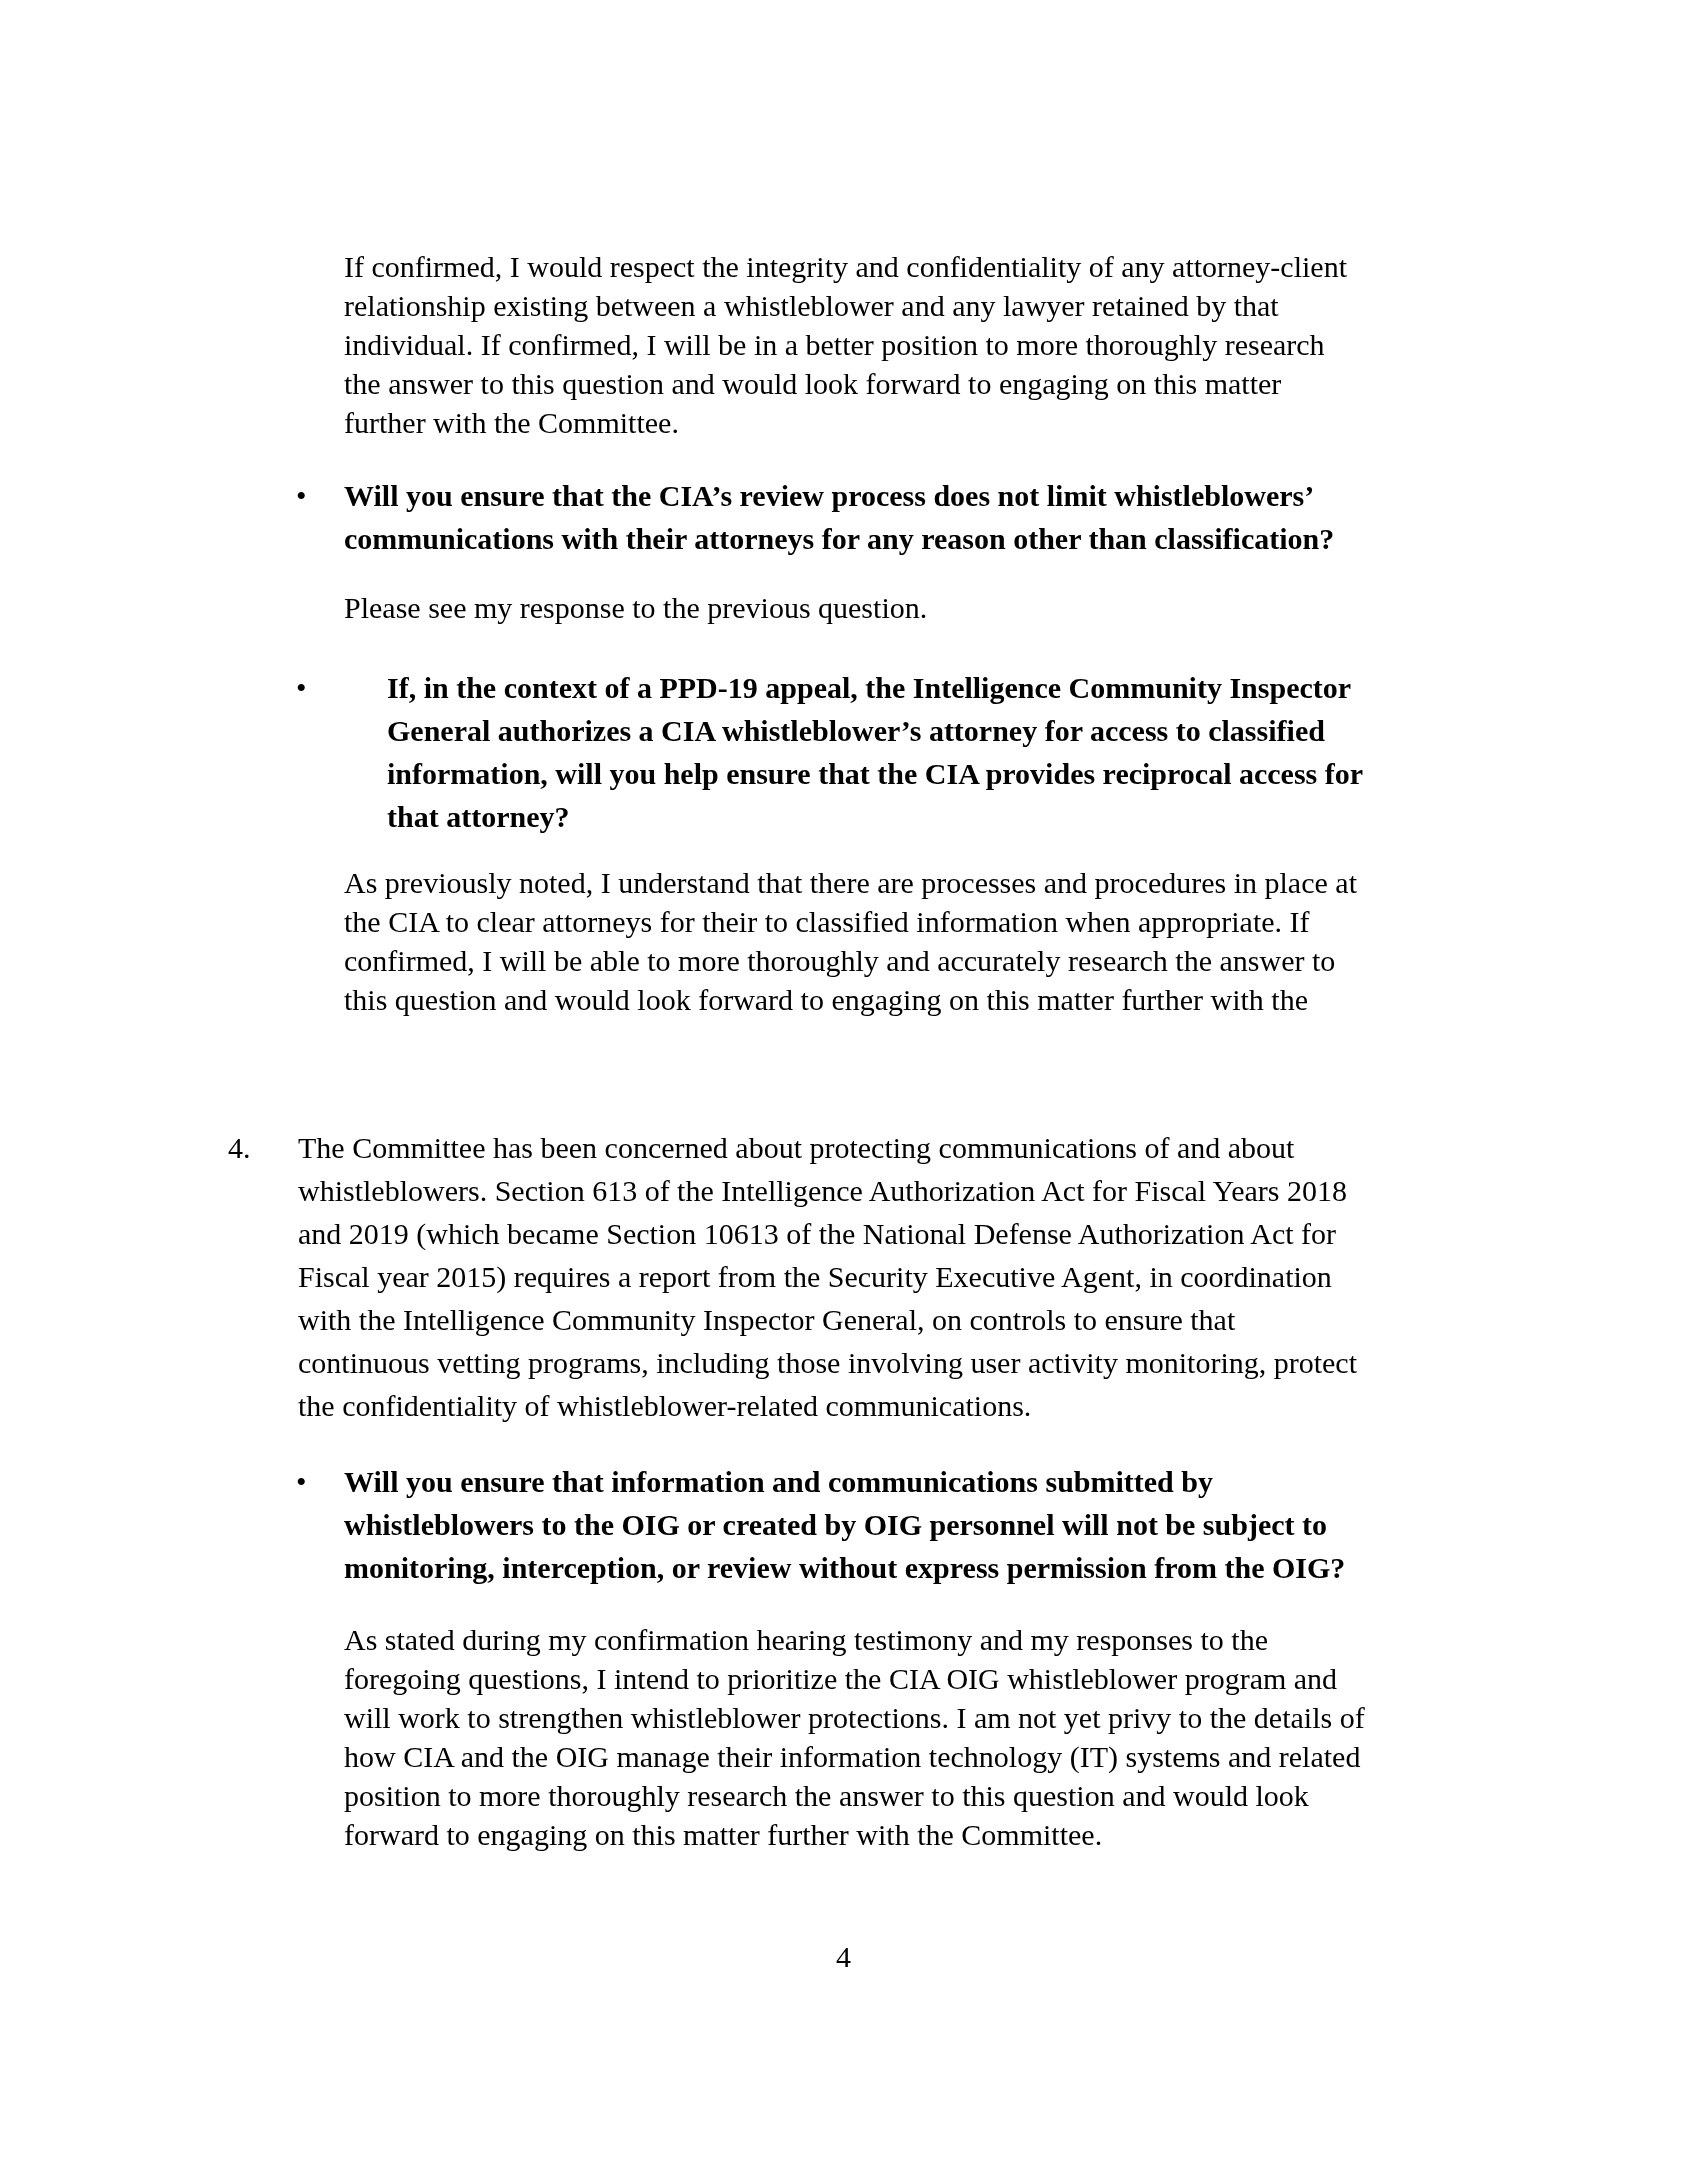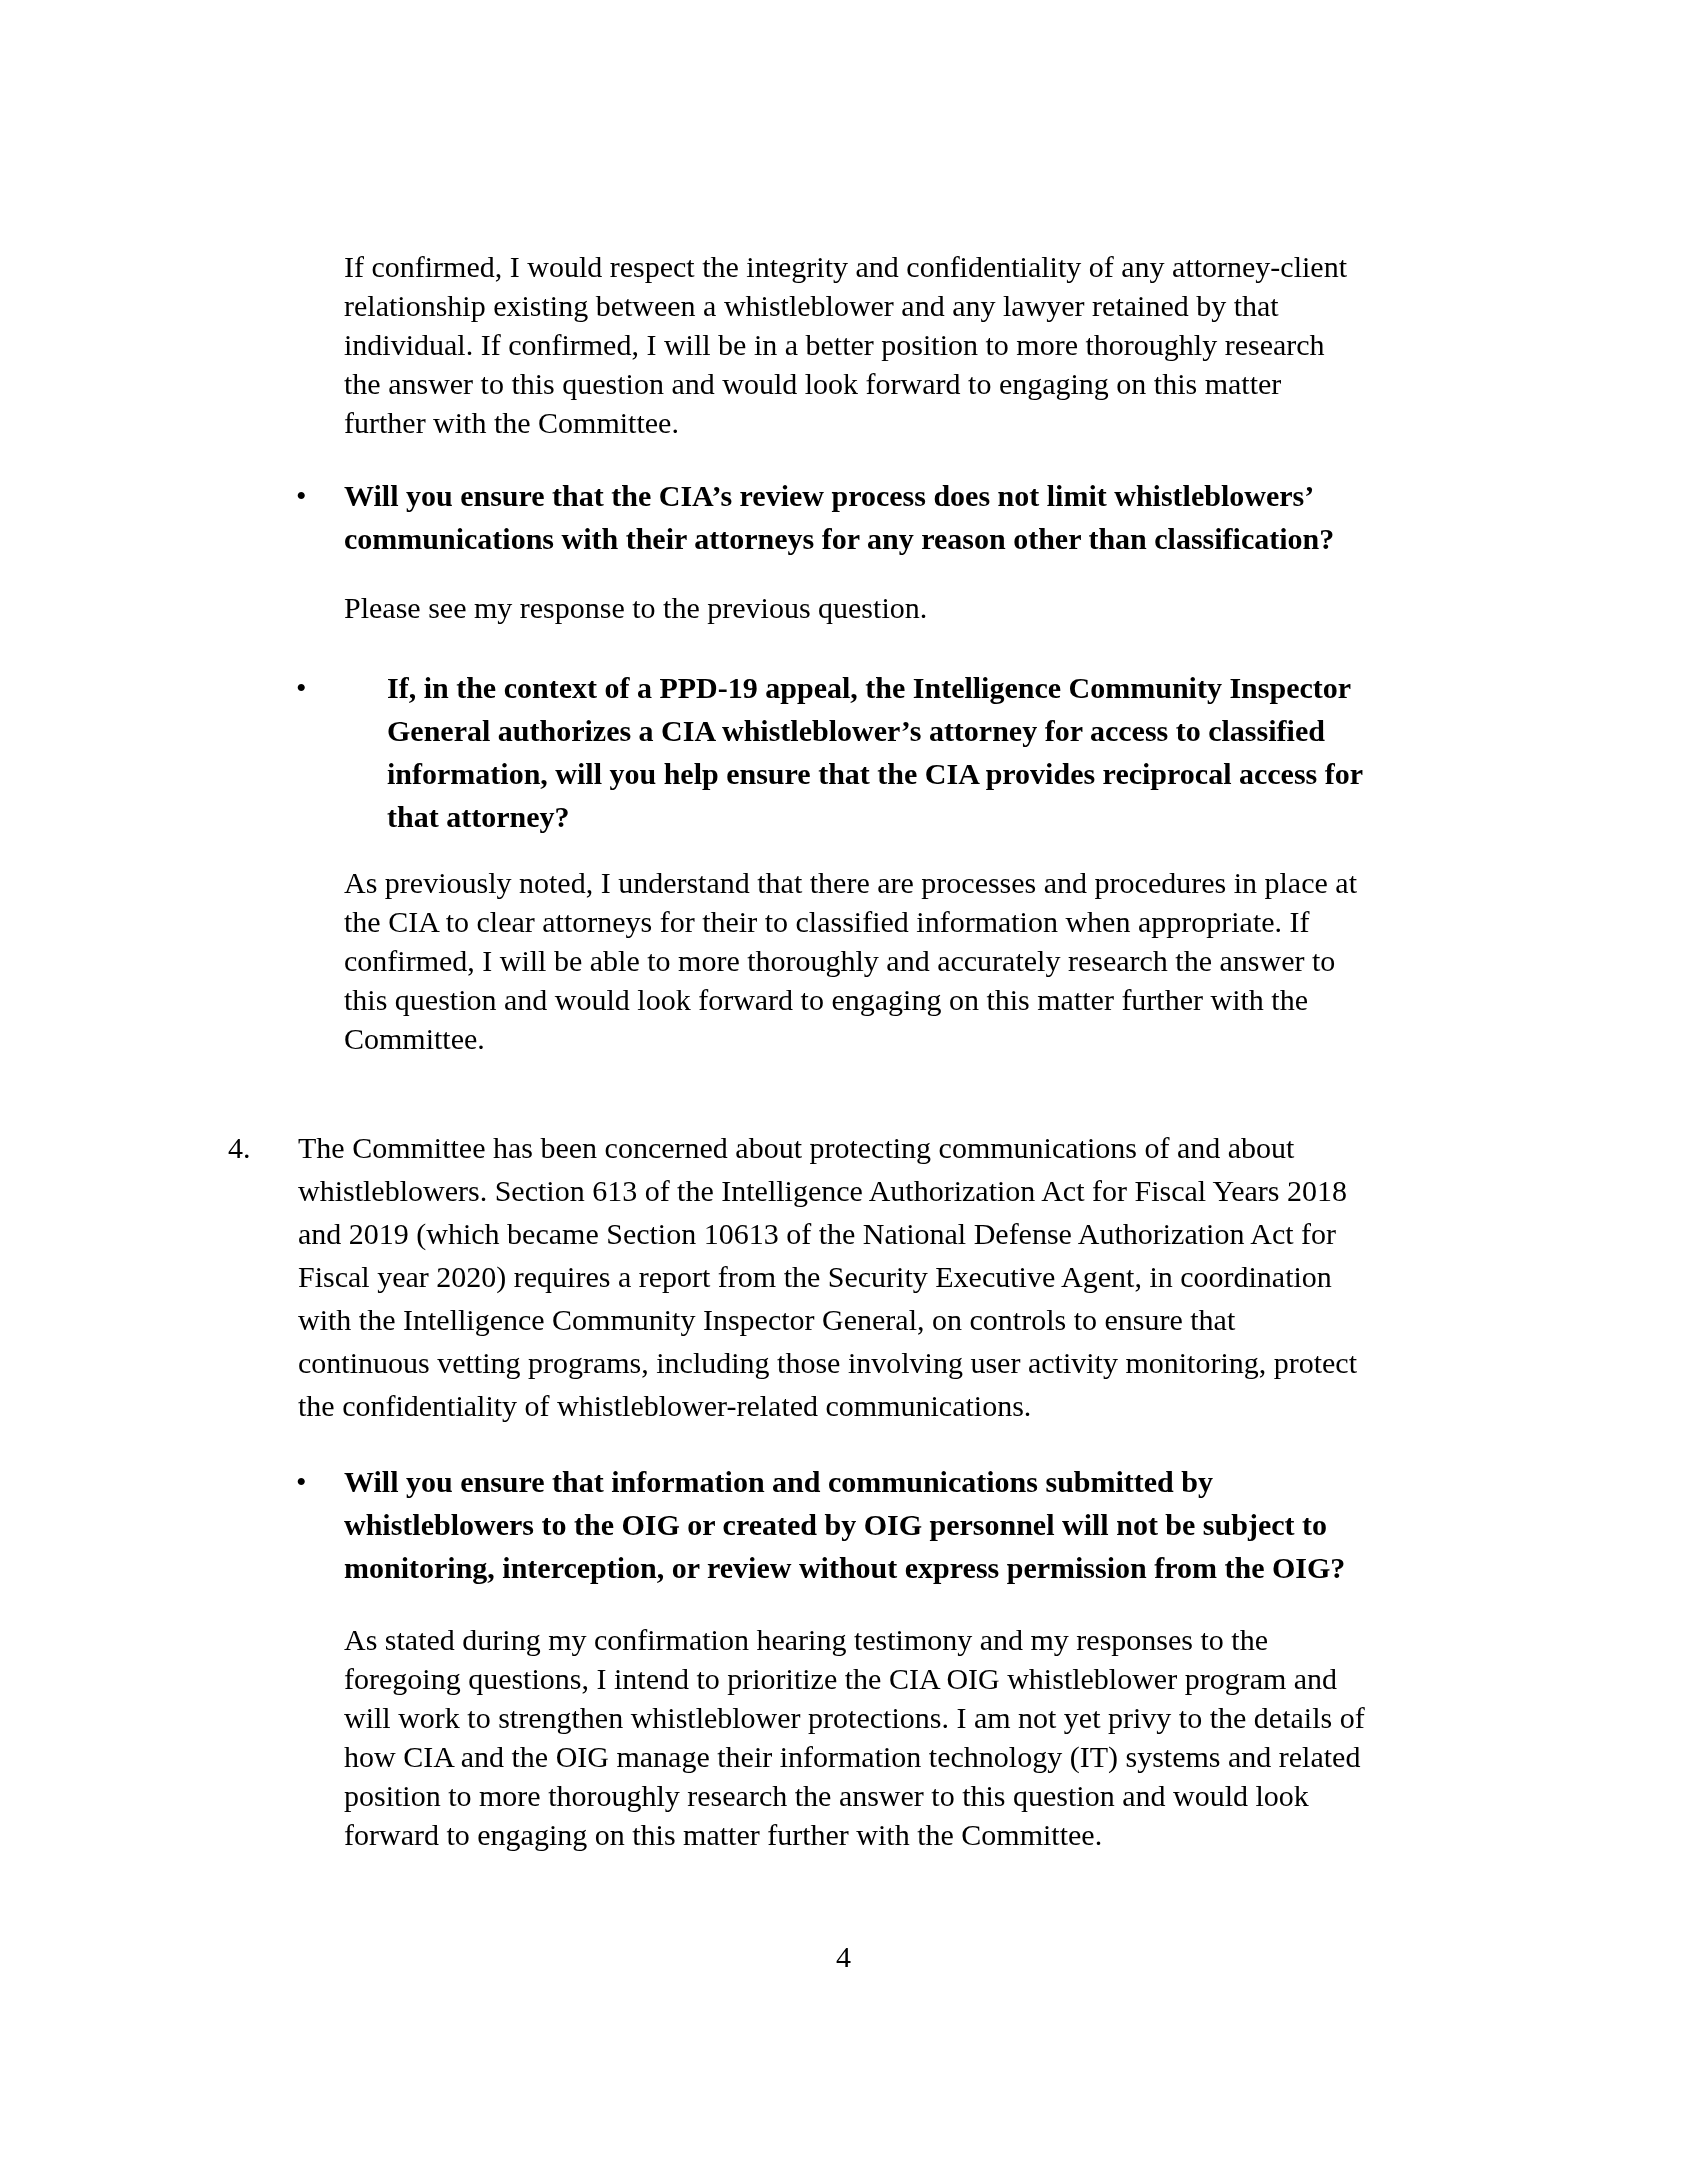--- a/index.html
+++ b/index.html
@@ -40,29 +40,28 @@
     <span class="line">If, in the context of a PPD-19 appeal, the Intelligence Community Inspector</span>
     <span class="line">General authorizes a CIA whistleblower’s attorney for access to classified</span>
     <span class="line">information, will you help ensure that the CIA provides reciprocal access for</span>
     <span class="line">that attorney?</span>
   </div>
   <div class="block" style="left:344px; top:855px;">
     <span class="line">As previously noted, I understand that there are processes and procedures in place at</span>
     <span class="line">the CIA to clear attorneys for their to classified information when appropriate. If</span>
     <span class="line">confirmed, I will be able to more thoroughly and accurately research the answer to</span>
     <span class="line">this question and would look forward to engaging on this matter further with the</span>
-    <span class="line">Committee.</span>
   </div>
 
   <span class="num" style="left:228px; top:1118px; line-height:43px;">4.</span>
   <div class="block" style="left:298px; top:1118px; line-height:43px;">
     <span class="line">The Committee has been concerned about protecting communications of and about</span>
     <span class="line">whistleblowers. Section 613 of the Intelligence Authorization Act for Fiscal Years 2018</span>
     <span class="line">and 2019 (which became Section 10613 of the National Defense Authorization Act for</span>
-    <span class="line">Fiscal year 2020) requires a report from the Security Executive Agent, in coordination</span>
+    <span class="line">Fiscal year 2015) requires a report from the Security Executive Agent, in coordination</span>
     <span class="line">with the Intelligence Community Inspector General, on controls to ensure that</span>
     <span class="line">continuous vetting programs, including those involving user activity monitoring, protect</span>
     <span class="line">the confidentiality of whistleblower-related communications.</span>
   </div>
 
   <span class="bullet" style="left:296px; top:1452px;">•</span>
   <div class="block bold" style="left:344px; top:1452px;">
     <span class="line">Will you ensure that information and communications submitted by</span>
     <span class="line">whistleblowers to the OIG or created by OIG personnel will not be subject to</span>
     <span class="line">monitoring, interception, or review without express permission from the OIG?</span>

